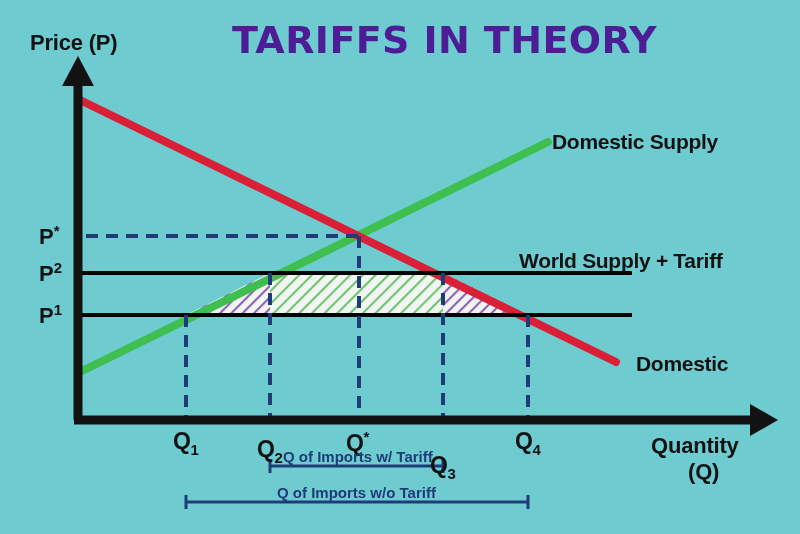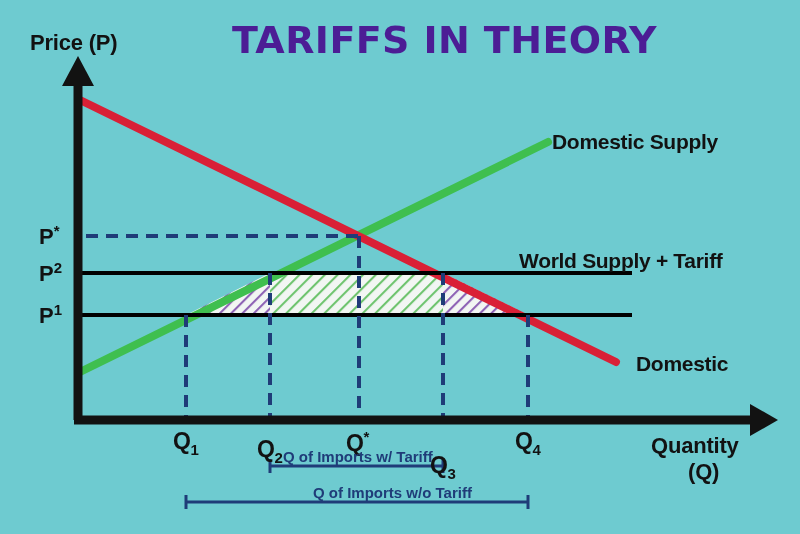--- a/index.html
+++ b/index.html
@@ -184,15 +184,15 @@
   <div class="lbl qty-tick" style="left:430px; top:429px;margin-top:24px;">
     <span>Q</span><sub>3</sub>
   </div>
 
   <div class="lbl qty-tick" style="left:515px; top:429px;">
     <span>Q</span><sub>4</sub>
   </div>
 
   <div class="bracket-label" style="left:283px; top:448px;">Q of Imports w/ Tariff</div>
 
-  <div class="bracket-label" style="left:277px; top:484px;margin-left:36px;">Q of Imports w/o Tariff</div>
+  <div class="bracket-label" style="left:277px; top:484px;">Q of Imports w/o Tariff</div>
 
 </div>
 
 </body></html>

